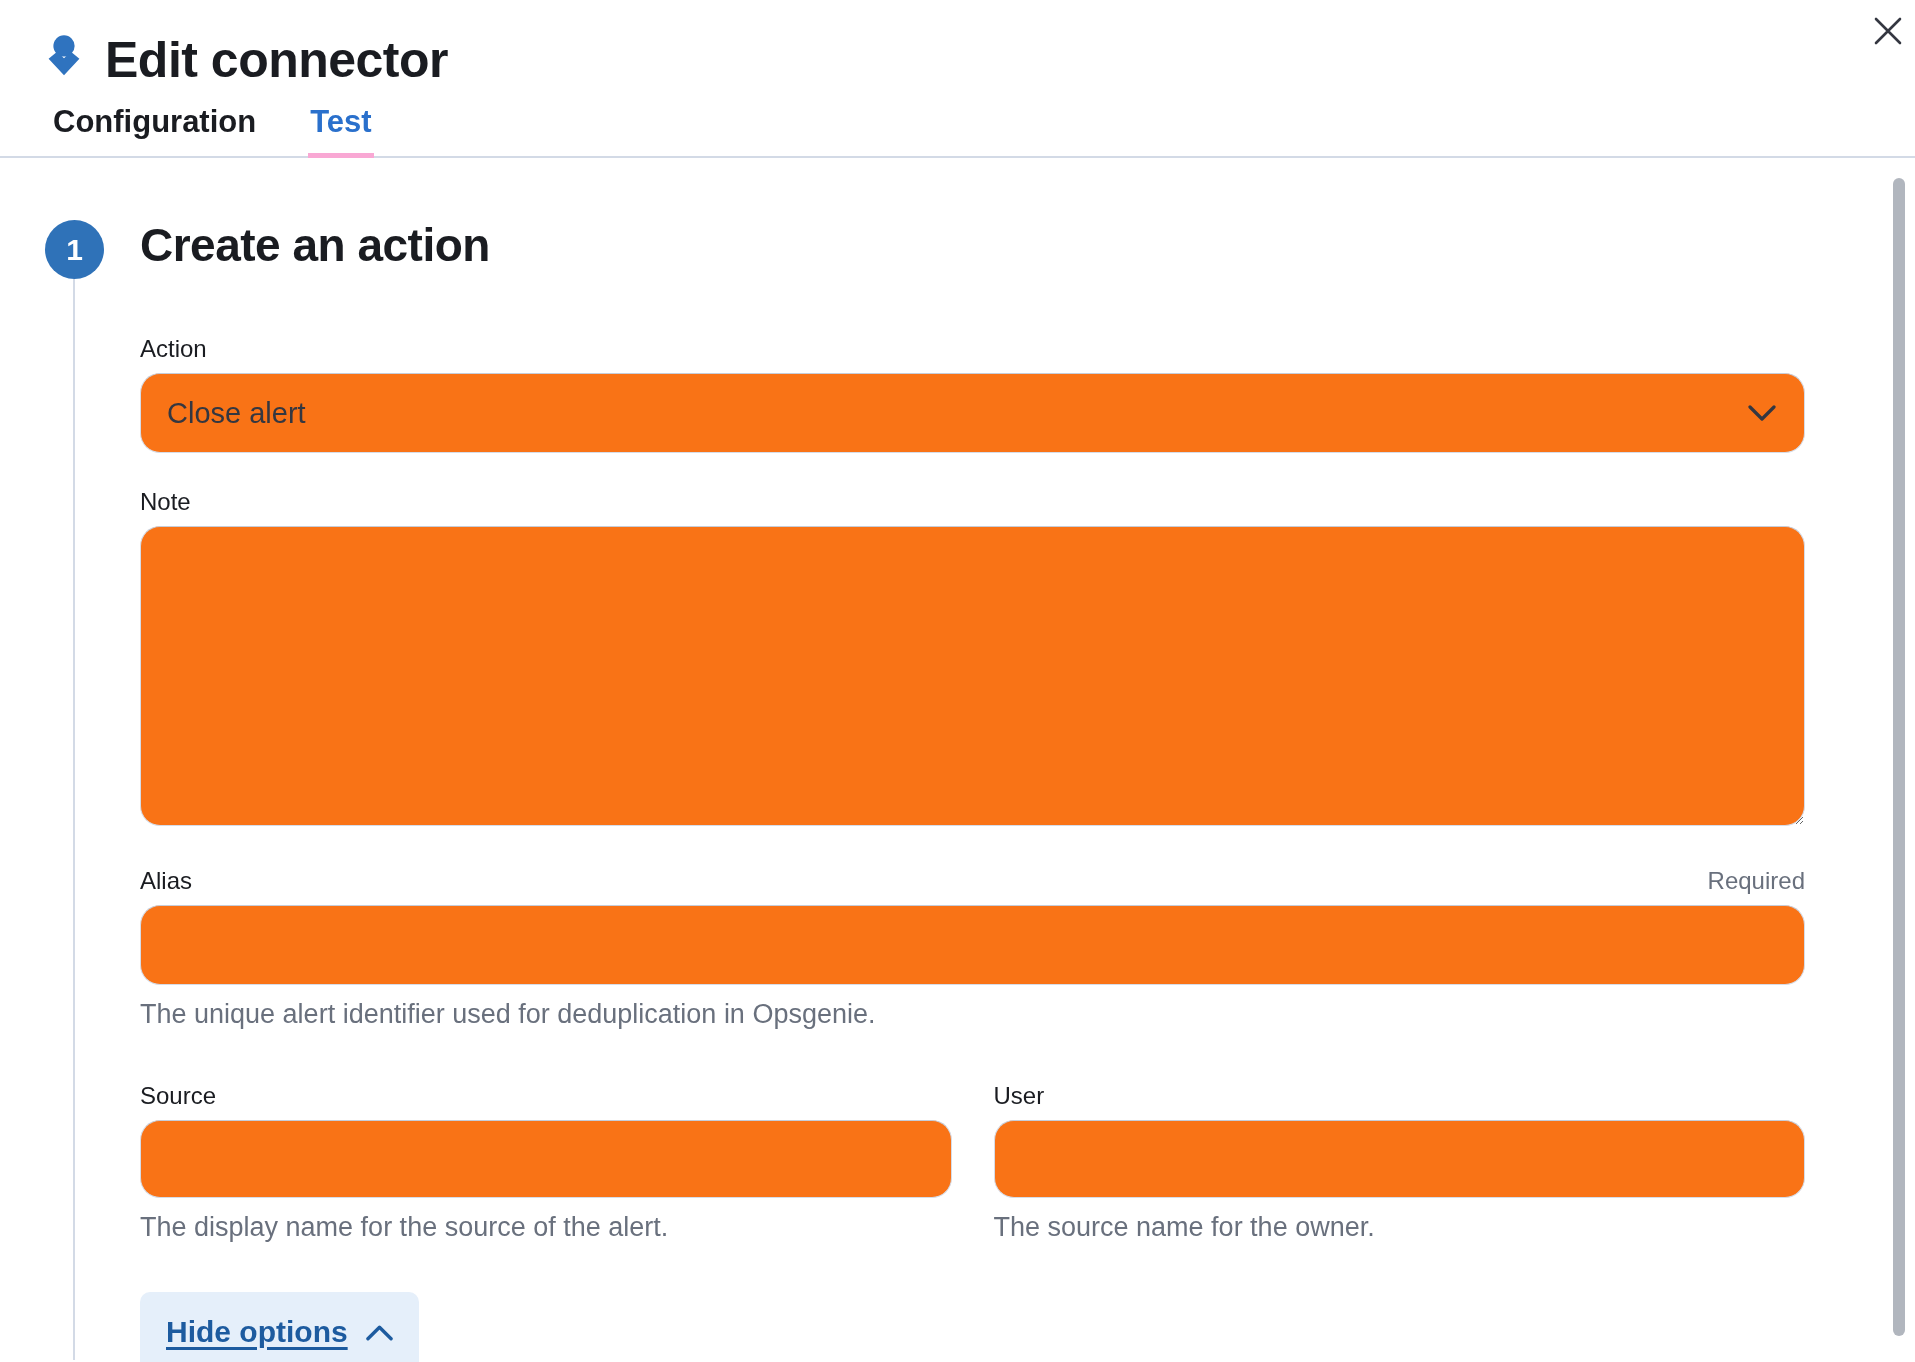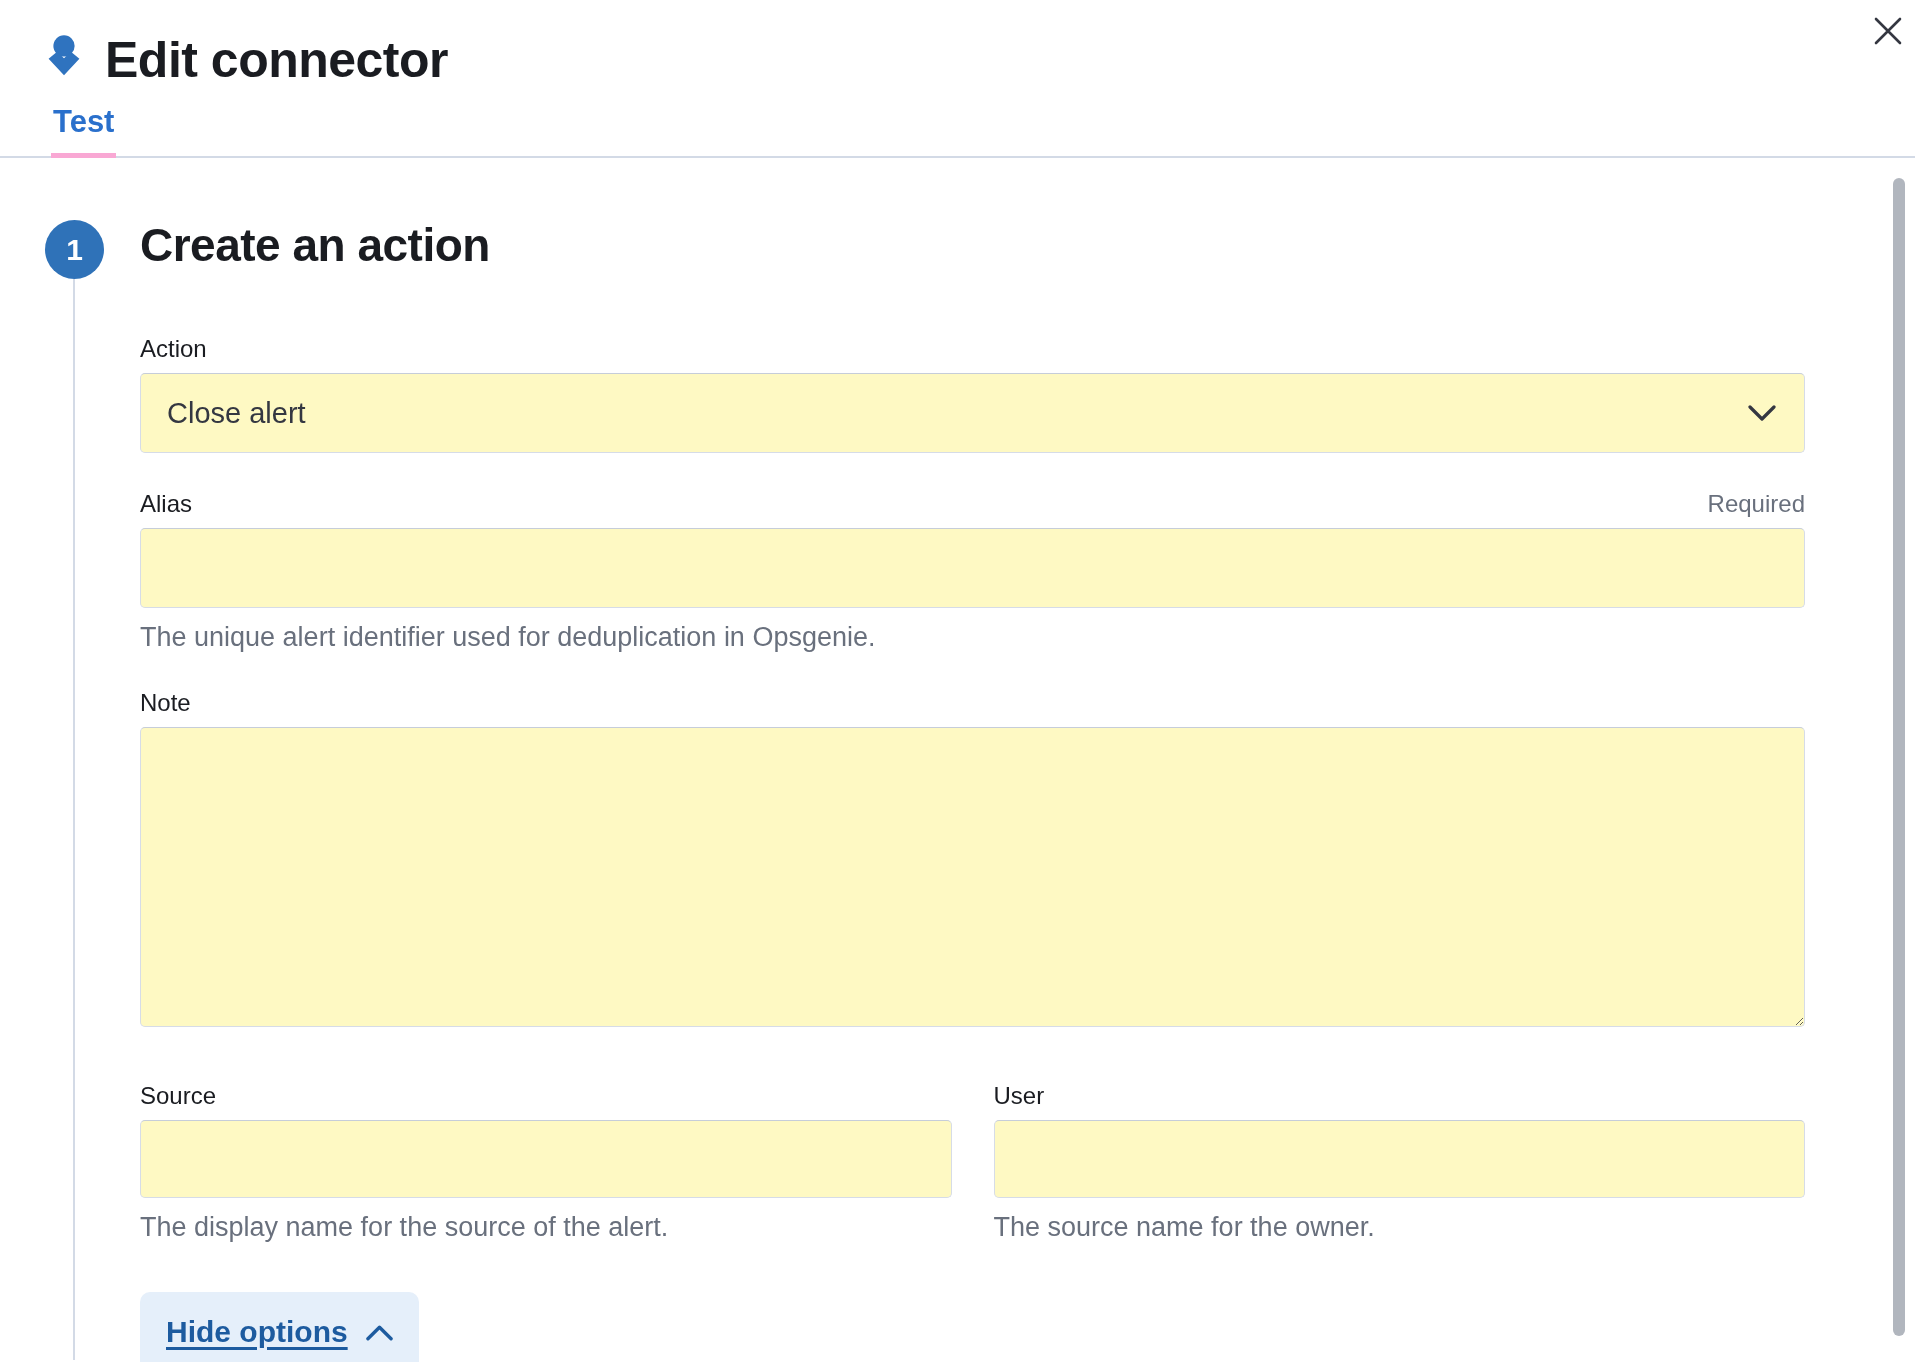--- a/index.html
+++ b/index.html
@@ -29,21 +29,21 @@
   h2.step-title{font-size:46px;font-weight:700;margin:0;line-height:54px;letter-spacing:-0.5px;}
   
   .row{margin-top:36px;}
   .row.first{margin-top:62px;}
   .row.cols{margin-top:50px;display:flex;gap:42px;}
   .col{flex:1;min-width:0;}
   .field-label{font-size:24px;font-weight:400;line-height:29px;margin-bottom:10px;color:#1a1c21;}
   .label-row{display:flex;justify-content:space-between;align-items:flex-end;margin-bottom:10px;}
   .label-row .field-label{margin-bottom:0;}
   .required{font-size:24px;font-weight:400;color:#69707d;line-height:29px;}
-  .control{box-sizing:border-box;width:100%;background:#fef9c3;border:1px solid #d6dce7;border-top-color:#c6cdd9;border-radius:5px;font-family:inherit;font-size:29px;color:#343741;}
+  .control{box-sizing:border-box;width:100%;background:#f97316;border:1px solid #d6dce7;border-top-color:#c6cdd9;border-radius:20px;font-family:inherit;font-size:29px;color:#343741;}
   .select{height:80px;display:flex;align-items:center;justify-content:space-between;padding:0 28px 0 26px;cursor:pointer;}
   .text-input{height:80px;padding:0 24px;outline:none;}
   .text-input.short{height:78px;}
   textarea.control{height:300px;resize:vertical;padding:18px 22px;outline:none;line-height:36px;}
   .help{margin-top:12px;font-size:27px;color:#69707d;line-height:34px;}
   
   .hide-options{margin-top:48px;display:inline-flex;align-items:center;gap:18px;height:80px;
     padding:0 26px;border:none;border-radius:10px;background:#e5effa;cursor:pointer;font-family:inherit;}
   .hide-options .lbl{font-size:30px;font-weight:700;color:#1d5b9f;text-decoration:underline;text-decoration-thickness:2.5px;text-underline-offset:5px;}
   
@@ -67,20 +67,21 @@
       <svg class="og-icon" viewBox="0 0 32 40">
         <circle cx="16" cy="10.5" r="10" fill="#2f73bf"></circle>
         <path d="M1.5 22.5 L9.5 16 L16 22 L22.5 16 L30.5 22.5 L16 38 Z" fill="#2f73bf"></path>
       </svg>
     </span>
     <h1 class="page-title">Edit connector</h1>
   </div>
 </div>
 <div class="tabs-bar">
   <div class="tabs">
+    <button class="tab">Configuration</button>
     <button class="tab active">Test</button>
   </div>
 </div>
 
 <div class="content">
   <div class="step-rail"></div>
   <div class="step-badge">1</div>
 
   <div class="step-body">
     <h2 class="step-title">Create an action</h2>
@@ -92,33 +93,33 @@
         <span>Close alert</span>
         <span>
           <svg width="28" height="17" viewBox="0 0 28 17">
               <path d="M2 2 L14 14 L26 2" stroke="#343741" stroke-width="3.2" fill="none" stroke-linecap="round" stroke-linejoin="round"></path>
             </svg>
         </span>
       </div>
     </div>
 
     
+    <div class="row" style="margin-top:34px;">
+      <div class="field-label">Note</div>
+      <textarea class="control" style=""></textarea>
+    </div>
+
+    
     <div class="row">
       <div class="label-row">
         <div class="field-label">Alias</div>
         <div class="required">Required</div>
       </div>
       <input type="text" class="control text-input" value="" style="">
       <div class="help">The unique alert identifier used for deduplication in Opsgenie.</div>
-    </div>
-
-    
-    <div class="row" style="margin-top:34px;">
-      <div class="field-label">Note</div>
-      <textarea class="control" style=""></textarea>
     </div>
 
     
     <div class="row cols">
       <div class="col">
         <div class="field-label">Source</div>
         <input type="text" class="control text-input short" value="" style="">
         <div class="help">The display name for the source of the alert.</div>
       </div>
       <div class="col">

